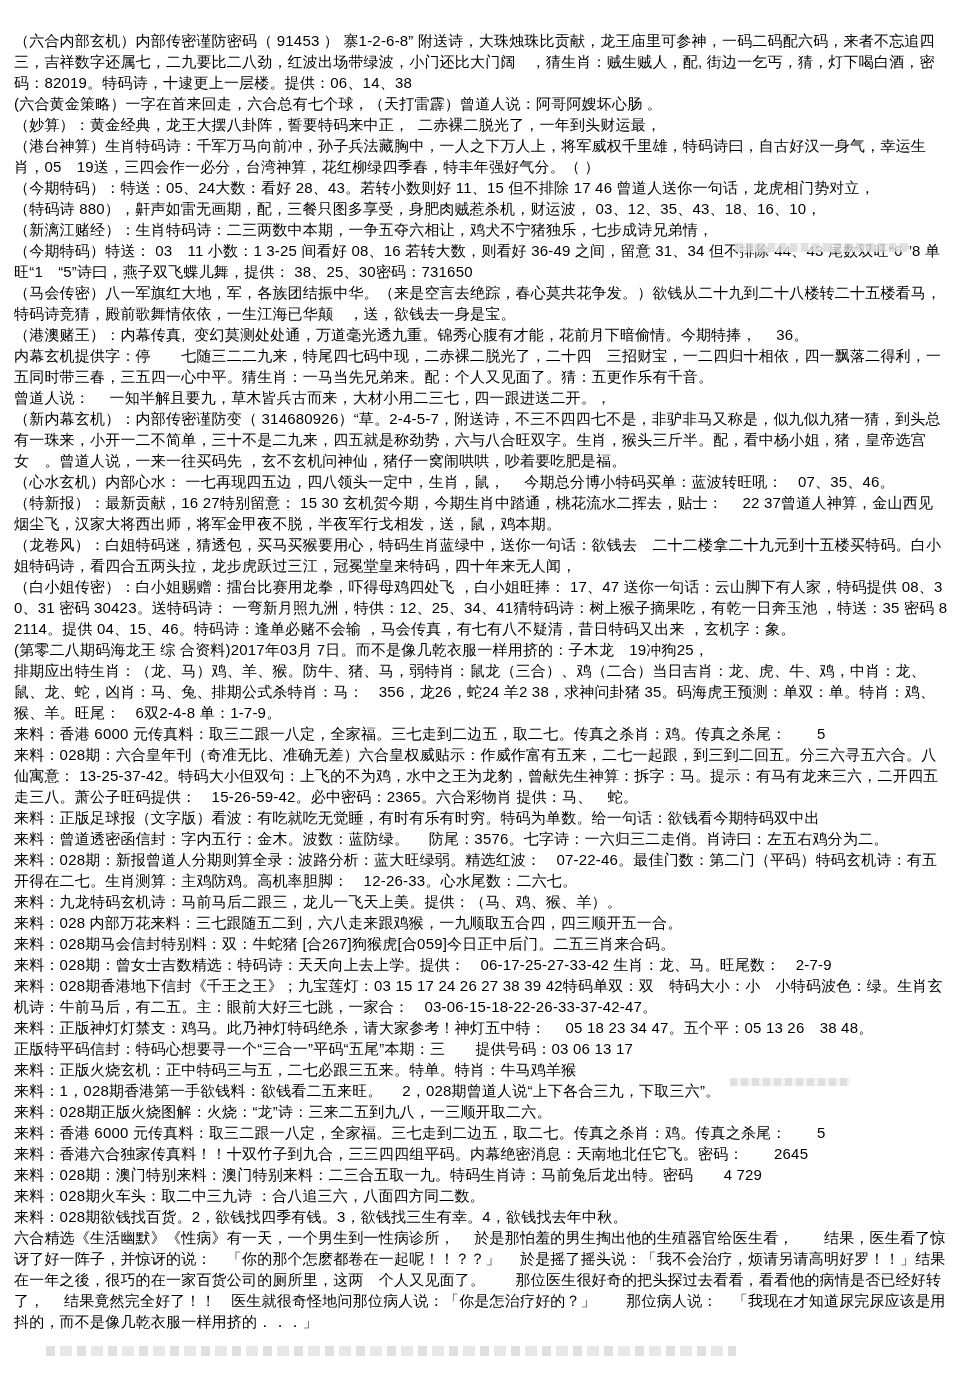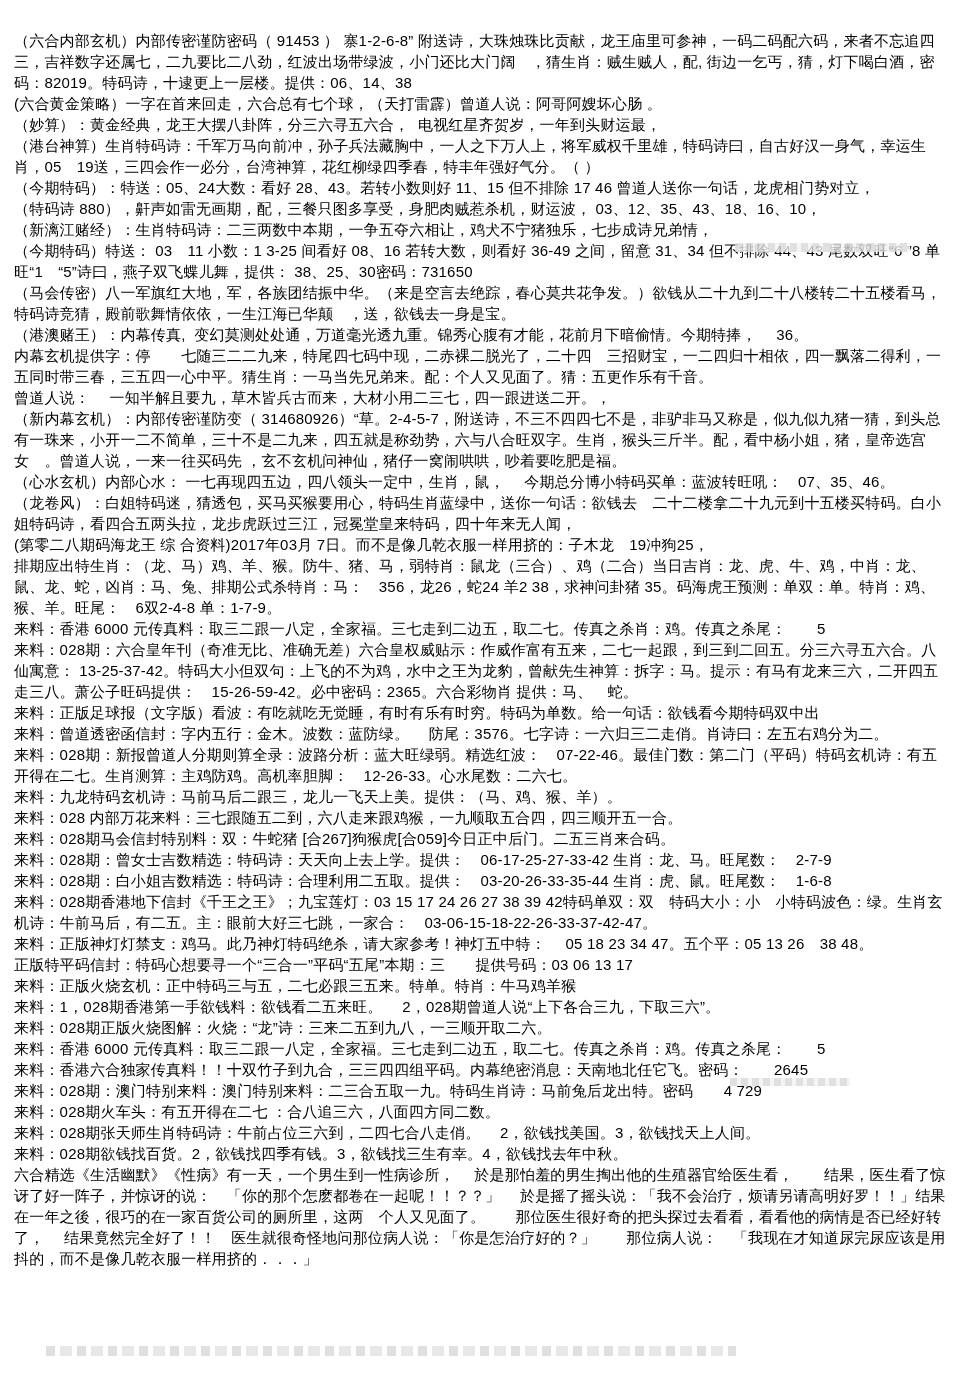--- a/index.html
+++ b/index.html
@@ -38,55 +38,55 @@
     background: repeating-linear-gradient(90deg, #c6c6c6 0 9px, #ffffff 9px 14px, #d4d4d4 14px 26px, #ffffff 26px 31px);
     opacity: 0.55;
   }
 </style>
 </head>
 <body>
 
 <div class="page">
   <p>（六合内部玄机）内部传密谨防密码（ 91453 ） 寨1-2-6-8” 附送诗，大珠烛珠比贡献，龙王庙里可参神，一码二码配六码，来者不忘追四三，吉祥数字还属七，二九要比二八劲，红波出场带绿波，小门还比大门阔　，猜生肖：贼生贼人，配, 街边一乞丐，猜，灯下喝白酒，密码：82019。特码诗，十逮更上一层楼。提供：06、14、38</p>
   <p>(六合黄金策略）一字在首来回走，六合总有七个球，（天打雷霹）曾道人说：阿哥阿嫂坏心肠 。</p>
-  <p>（妙算）：黄金经典，龙王大摆八卦阵，分三六寻五六合，  电视红星齐贺岁，一年到头财运最，</p>
+  <p>（妙算）：黄金经典，龙王大摆八卦阵，誓要特码来中正，  二赤裸二脱光了，一年到头财运最，</p>
   <p>（港台神算）生肖特码诗：千军万马向前冲，孙子兵法藏胸中，一人之下万人上，将军威权千里雄，特码诗曰，自古好汉一身气，幸运生肖，05　19送，三四会作一必分，台湾神算，花红柳绿四季春，特丰年强好气分。（ ）</p>
   <p>（今期特码）：特送：05、24大数：看好 28、43。若转小数则好 11、15 但不排除 17 46 曾道人送你一句话，龙虎相门势对立，</p>
   <p>（特码诗 880），鼾声如雷无画期，配，三餐只图多享受，身肥肉贼惹杀机，财运波， 03、12、35、43、18、16、10，</p>
   <p>（新漓江赌经）：生肖特码诗：二三两数中本期，一争五夺六相让，鸡犬不宁猪独乐，七步成诗兄弟情，</p>
   <p>（今期特码）特送： 03　11 小数：1 3-25 间看好 08、16 若转大数，则看好 36-49 之间，留意 31、34 但不排除 44、43 尾数双旺“6 ”8 单旺“1　“5”诗曰，燕子双飞蝶儿舞，提供： 38、25、30密码：731650</p>
   <p>（马会传密）八一军旗红大地，军，各族团结振中华。（来是空言去绝踪，春心莫共花争发。）欲钱从二十九到二十八楼转二十五楼看马，特码诗竞猜，殿前歌舞情依依，一生江海已华颠　，送，欲钱去一身是宝。</p>
   <p>（港澳赌王）：内幕传真,  变幻莫测处处通，万道毫光透九重。锦秀心腹有才能，花前月下暗偷情。今期特捧，　 36。</p>
   <p>内幕玄机提供字：停　　七随三二二九来，特尾四七码中现，二赤裸二脱光了，二十四　三招财宝，一二四归十相依，四一飘落二得利，一五同时带三春，三五四一心中平。猜生肖：一马当先兄弟来。配：个人又见面了。猜：五更作乐有千音。</p>
   <p>曾道人说：　 一知半解且要九，草木皆兵古而来，大材小用二三七，四一跟进送二开。，</p>
   <p>（新内幕玄机）：内部传密谨防变（ 314680926）“草。2-4-5-7，附送诗，不三不四四七不是，非驴非马又称是，似九似九猪一猜，到头总有一珠来，小开一二不简单，三十不是二九来，四五就是称劲势，六与八合旺双字。生肖，猴头三斤半。配，看中杨小姐，猪，皇帝选宫女　。曾道人说，一来一往买码先 ，玄不玄机问神仙，猪仔一窝闹哄哄，吵着要吃肥是福。</p>
   <p>（心水玄机）内部心水： 一七再现四五边，四八领头一定中，生肖，鼠，　 今期总分博小特码买单：蓝波转旺吼：　07、35、46。</p>
+  <p>（特新报）：最新贡献，16 27特别留意： 15 30 玄机贺今期，今期生肖中踏通，桃花流水二挥去，贴士：　 22 37曾道人神算，金山西见烟尘飞，汉家大将西出师，将军金甲夜不脱，半夜军行戈相发，送，鼠，鸡本期。</p>
   <p>（龙卷风）：白姐特码迷，猜透包，买马买猴要用心，特码生肖蓝绿中，送你一句话：欲钱去　二十二楼拿二十九元到十五楼买特码。白小姐特码诗，看四合五两头拉，龙步虎跃过三江，冠冕堂皇来特码，四十年来无人闻，</p>
+  <p>（白小姐传密）：白小姐赐赠：擂台比赛用龙拳，吓得母鸡四处飞 ，白小姐旺捧： 17、47 送你一句话：云山脚下有人家，特码提供 08、30、31 密码 30423。送特码诗： 一弯新月照九洲，特供：12、25、34、41猜特码诗：树上猴子摘果吃，有乾一日奔玉池 ，特送：35 密码 82114。提供 04、15、46。特码诗：逢单必赌不会输 ，马会传真，有七有八不疑清，昔日特码又出来 ，玄机字：象。</p>
   <p>(第零二八期码海龙王 综 合资料)2017年03月 7日。而不是像几乾衣服一样用挤的：子木龙　19冲狗25，</p>
   <p>排期应出特生肖：（龙、马）鸡、羊、猴。防牛、猪、马，弱特肖：鼠龙（三合）、鸡（二合）当日吉肖：龙、虎、牛、鸡，中肖：龙、鼠、龙、蛇，凶肖：马、兔、排期公式杀特肖：马：　356，龙26，蛇24 羊2 38，求神问卦猪 35。码海虎王预测：单双：单。特肖：鸡、猴、羊。旺尾：　6双2-4-8 单：1-7-9。</p>
   <p>来料：香港 6000 元传真料：取三二跟一八定，全家福。三七走到二边五，取二七。传真之杀肖：鸡。传真之杀尾：　　5</p>
   <p>来料：028期：六合皇年刊（奇准无比、准确无差）六合皇权威贴示：作威作富有五来，二七一起跟，到三到二回五。分三六寻五六合。八仙寓意： 13-25-37-42。特码大小但双句：上飞的不为鸡，水中之王为龙豹，曾献先生神算：拆字：马。提示：有马有龙来三六，二开四五走三八。萧公子旺码提供：　15-26-59-42。必中密码：2365。六合彩物肖 提供：马、　蛇。</p>
   <p>来料：正版足球报（文字版）看波：有吃就吃无觉睡，有时有乐有时穷。特码为单数。给一句话：欲钱看今期特码双中出</p>
   <p>来料：曾道透密函信封：字内五行：金木。波数：蓝防绿。　 防尾：3576。七字诗：一六归三二走俏。肖诗曰：左五右鸡分为二。</p>
   <p>来料：028期：新报曾道人分期则算全录：波路分析：蓝大旺绿弱。精选红波：　07-22-46。最佳门数：第二门（平码）特码玄机诗：有五开得在二七。生肖测算：主鸡防鸡。高机率胆脚：　12-26-33。心水尾数：二六七。</p>
   <p>来料：九龙特码玄机诗：马前马后二跟三，龙儿一飞天上美。提供：（马、鸡、猴、羊）。</p>
   <p>来料：028 内部万花来料：三七跟随五二到，六八走来跟鸡猴，一九顺取五合四，四三顺开五一合。</p>
   <p>来料：028期马会信封特别料：双：牛蛇猪 [合267]狗猴虎[合059]今日正中后门。二五三肖来合码。</p>
   <p>来料：028期：曾女士吉数精选：特码诗：天天向上去上学。提供：　06-17-25-27-33-42 生肖：龙、马。旺尾数：　2-7-9</p>
-  <p>来料：028期：白小姐吉数精选：特码诗：合理利用二五取。提供：　03-20-26-33-35-44 生肖：虎、鼠。旺尾数：　1-6-8</p>
   <p>来料：028期香港地下信封《千王之王》；九宝莲灯：03 15 17 24 26 27 38 39 42特码单双：双　特码大小：小　小特码波色：绿。生肖玄机诗：牛前马后，有二五。主：眼前大好三七跳，一家合：　03-06-15-18-22-26-33-37-42-47。</p>
   <p>来料：正版神灯灯禁支：鸡马。此乃神灯特码绝杀，请大家参考！神灯五中特：　 05 18 23 34 47。五个平：05 13 26　38 48。</p>
   <p>正版特平码信封：特码心想要寻一个“三合一”平码“五尾”本期：三　　提供号码：03 06 13 17</p>
   <p>来料：正版火烧玄机：正中特码三与五，二七必跟三五来。特单。特肖：牛马鸡羊猴</p>
   <p>来料：1，028期香港第一手欲钱料：欲钱看二五来旺。　 2，028期曾道人说“上下各合三九，下取三六”。</p>
   <p>来料：028期正版火烧图解：火烧：“龙”诗：三来二五到九八，一三顺开取二六。</p>
   <p>来料：香港 6000 元传真料：取三二跟一八定，全家福。三七走到二边五，取二七。传真之杀肖：鸡。传真之杀尾：　　5</p>
   <p>来料：香港六合独家传真料！！十双竹子到九合，三三四四组平码。内幕绝密消息：天南地北任它飞。密码：　　2645</p>
   <p>来料：028期：澳门特别来料：澳门特别来料：二三合五取一九。特码生肖诗：马前兔后龙出特。密码　　4 729</p>
-  <p>来料：028期火车头：有五开得在二七 ：合八追三六，八面四方同二数。</p>
-  <p>来料：028期张天师生肖特码诗：牛前占位三六到，二四七合八走俏。　 2，欲钱找美国。3，欲钱找天上人间。</p>
+  <p>来料：028期火车头：取二中三九诗 ：合八追三六，八面四方同二数。</p>
   <p>来料：028期欲钱找百货。2，欲钱找四季有钱。3，欲钱找三生有幸。4，欲钱找去年中秋。</p>
   <p>六合精选《生活幽默》《性病》有一天，一个男生到一性病诊所，　 於是那怕羞的男生掏出他的生殖器官给医生看，　　结果，医生看了惊讶了好一阵子，并惊讶的说：　「你的那个怎麽都卷在一起呢！！？？」　 於是摇了摇头说：「我不会治疗，烦请另请高明好罗！！」结果在一年之後，很巧的在一家百货公司的厕所里，这两　个人又见面了。　　那位医生很好奇的把头探过去看看，看看他的病情是否已经好转了，　 结果竟然完全好了！！　医生就很奇怪地问那位病人说：「你是怎治疗好的？」　　那位病人说：　「我现在才知道尿完尿应该是用抖的，而不是像几乾衣服一样用挤的．．．」</p>
 
   <div class="smudge smudge-1"></div>
   <div class="smudge smudge-2"></div>
   <div class="faded-line"></div>
 </div>
 
 </body></html>

